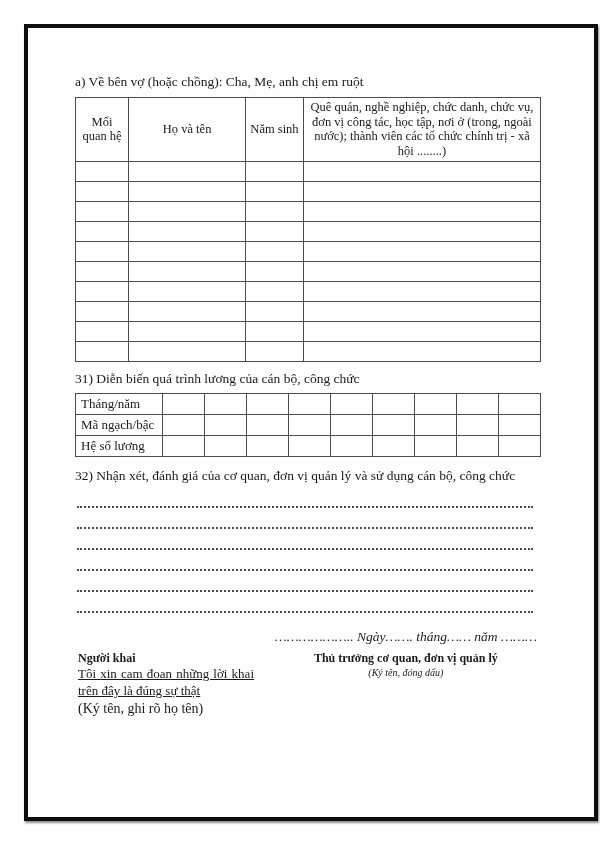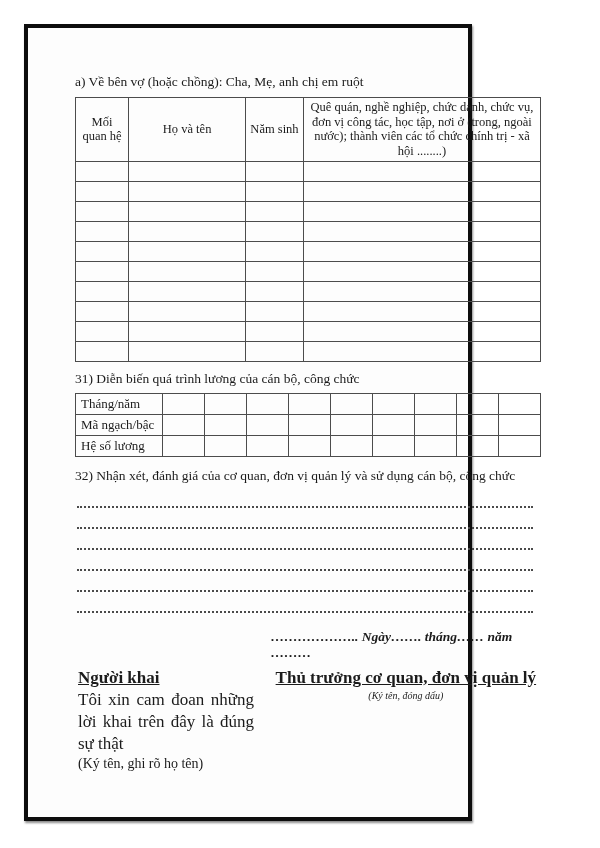--- a/index.html
+++ b/index.html
@@ -5,21 +5,21 @@
   * { margin: 0; padding: 0; box-sizing: border-box; }
   html, body {
     width: 600px; height: 848px;
     background: #ffffff;
     font-family: "Liberation Serif", "DejaVu Serif", serif;
     color: #1b1b1b;
   }
   .page-frame {
     position: absolute;
     left: 24px; top: 24px;
-    width: 448px; height: 797px;
+    width: 574px; height: 797px;
     border: 4px solid #0d0d0d;
     background: #fdfdfd;
     box-shadow: 1px 2px 2px rgba(0,0,0,0.45);
   }
   .content {
     position: absolute;
     left: 47px; top: 46px;
     width: 466px;
   }
   .section-title {
@@ -68,36 +68,37 @@
   .dotted-lines { width: 456px; margin-left: 2px; }
   .dotted-line {
     height: 21px;
     border-bottom: 2px dotted #4a4a4a;
   }
   
   .sig-area { margin-top: 16px; }
   .date-row {
     width: 58%;
     margin-left: 42%;
+    text-align: center;
     font-style: italic;
     font-size: 13.5px;
-    font-weight: bold;
   }
   .sig-row {
     display: flex;
     margin-top: 6px;
   }
   .sig-left { width: 42%; padding-left: 3px; }
   .sig-right { width: 58%; text-align: center; }
-  .sig-title { font-weight: bold; font-size: 17px; line-height: 1.3; text-decoration: underline; }
+  .sig-title { font-weight: bold; font-size: 12px; line-height: 1.3; }
   .sig-pledge {
     width: 176px;
-    font-size: 17px;
+    font-size: 13px;
     line-height: 1.3;
     text-align: justify;
+    text-decoration: underline;
   }
   .sig-note { font-size: 14px; line-height: 1.3; }
   .sig-note-italic { font-size: 10px; font-style: italic; line-height: 1.3; }
 </style>
 </head>
 <body>
 
 <div class="page-frame">
   <div class="content">
 

